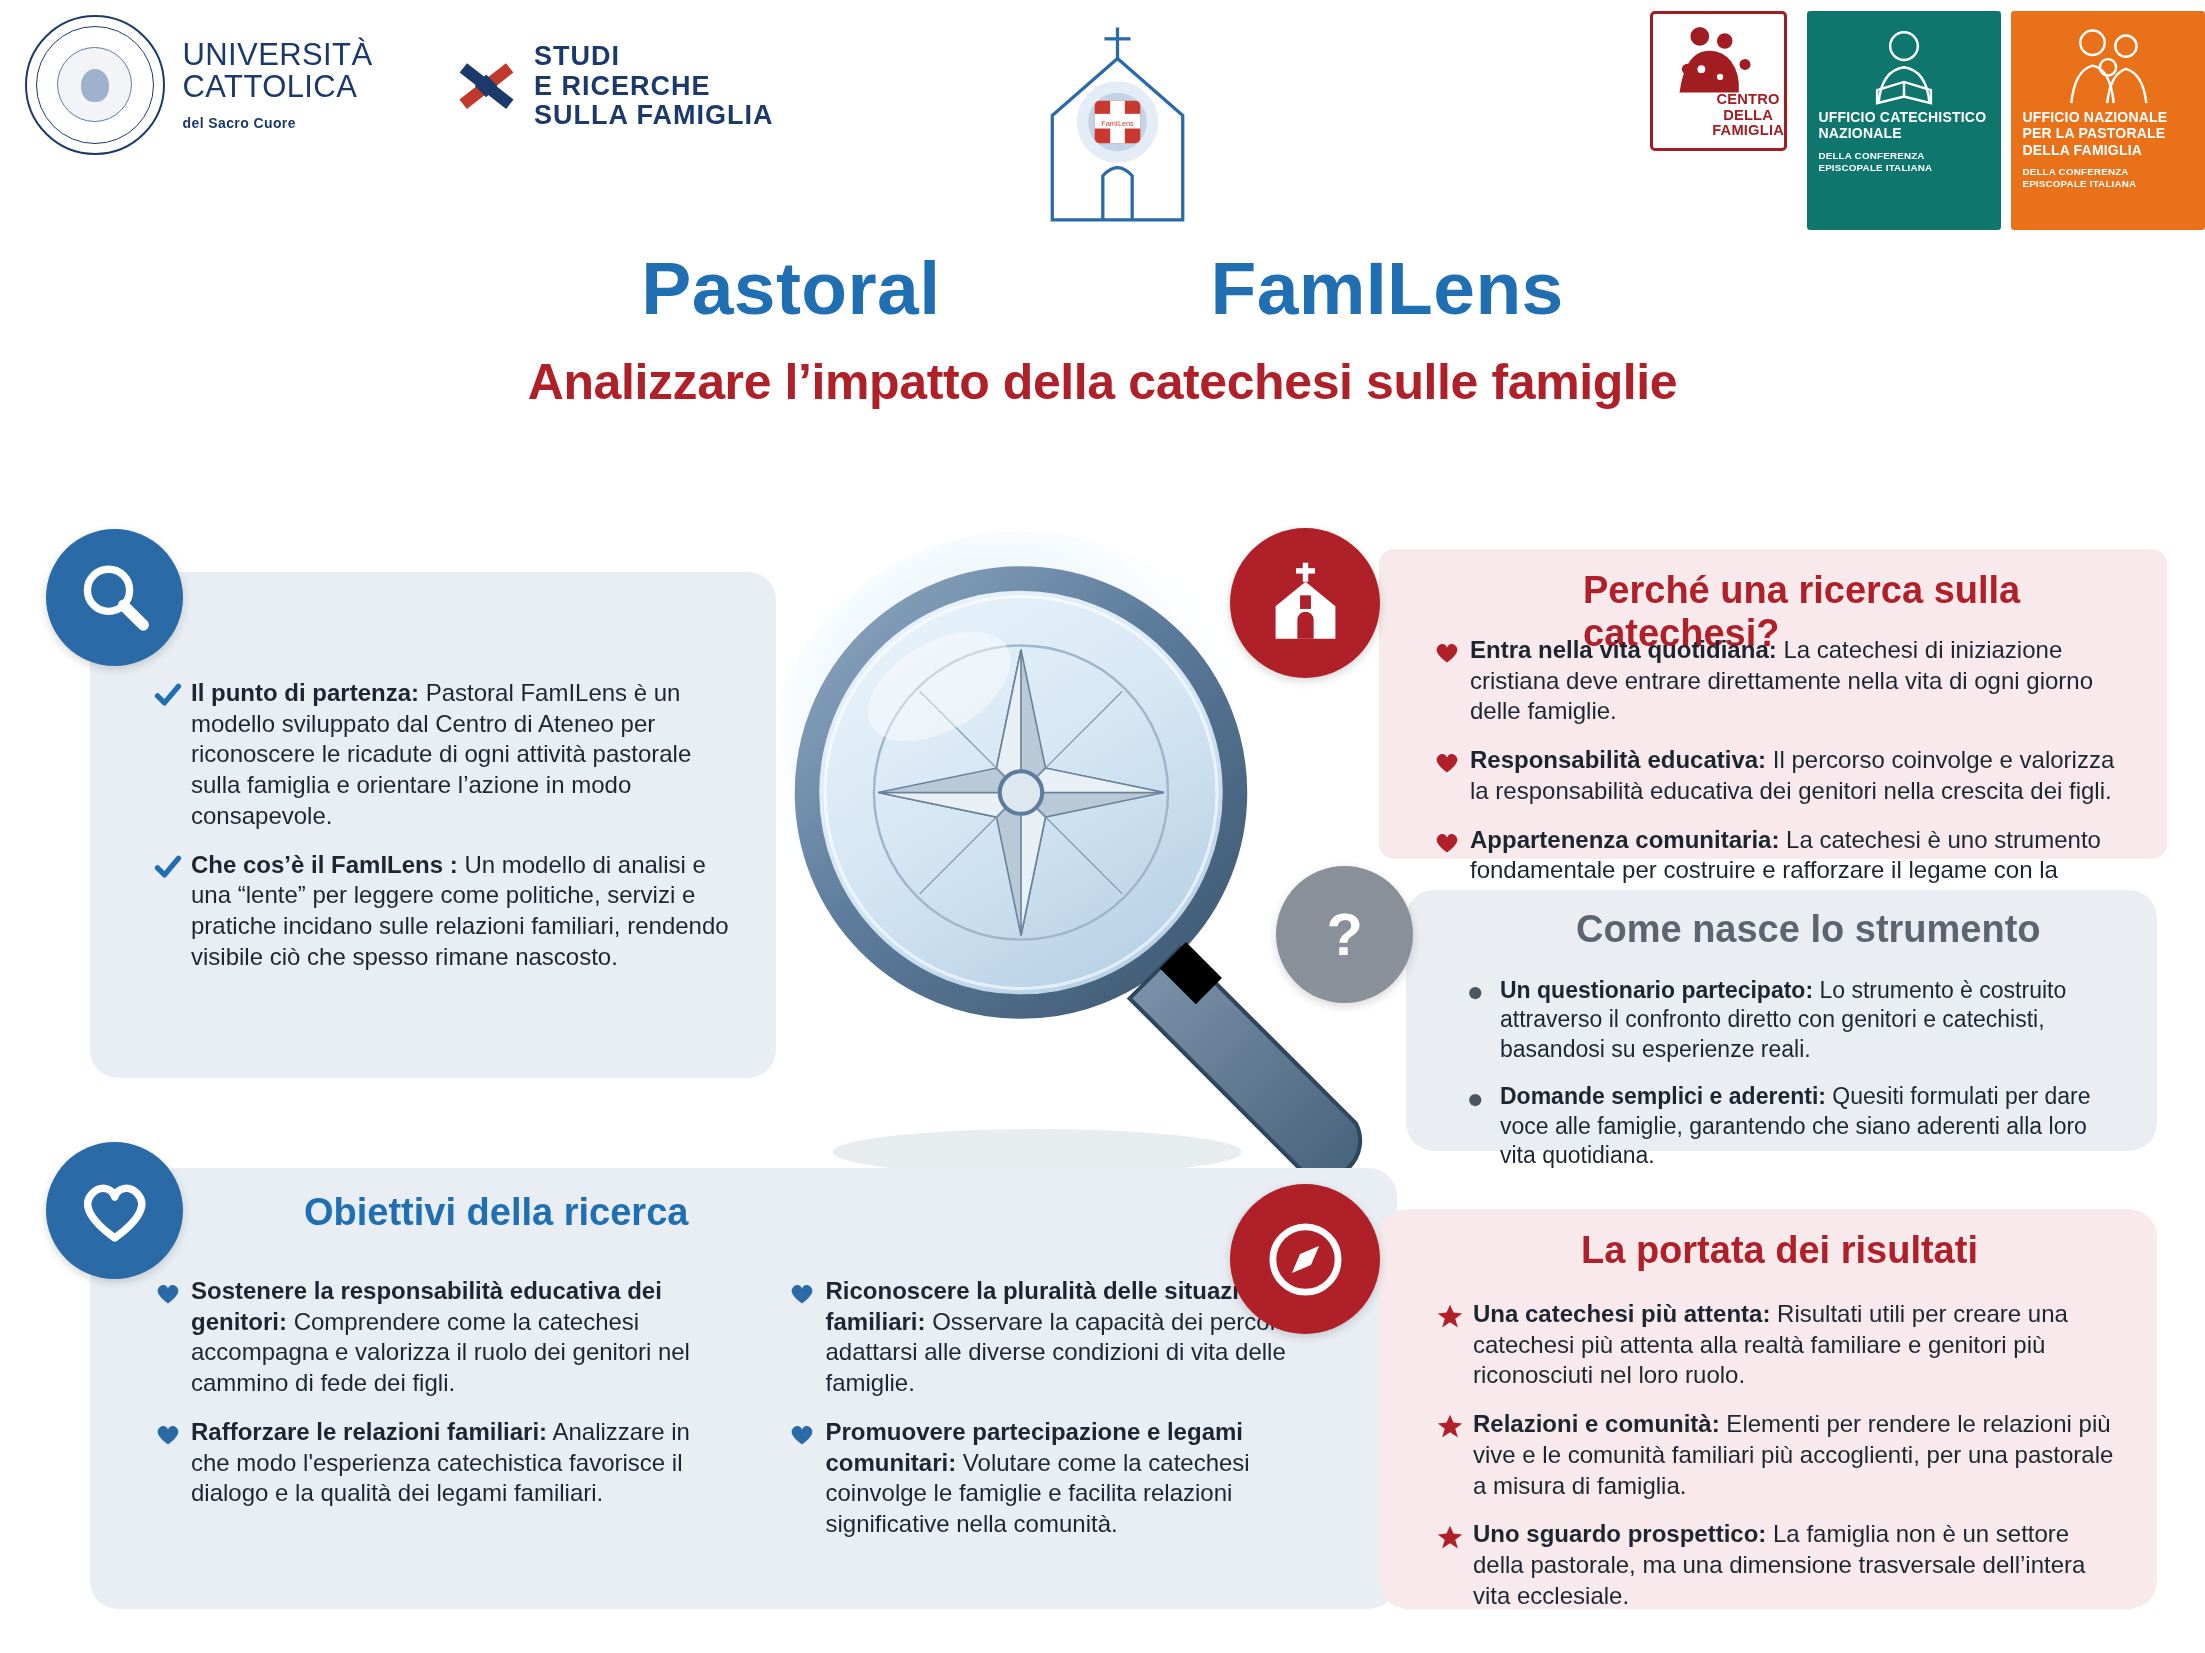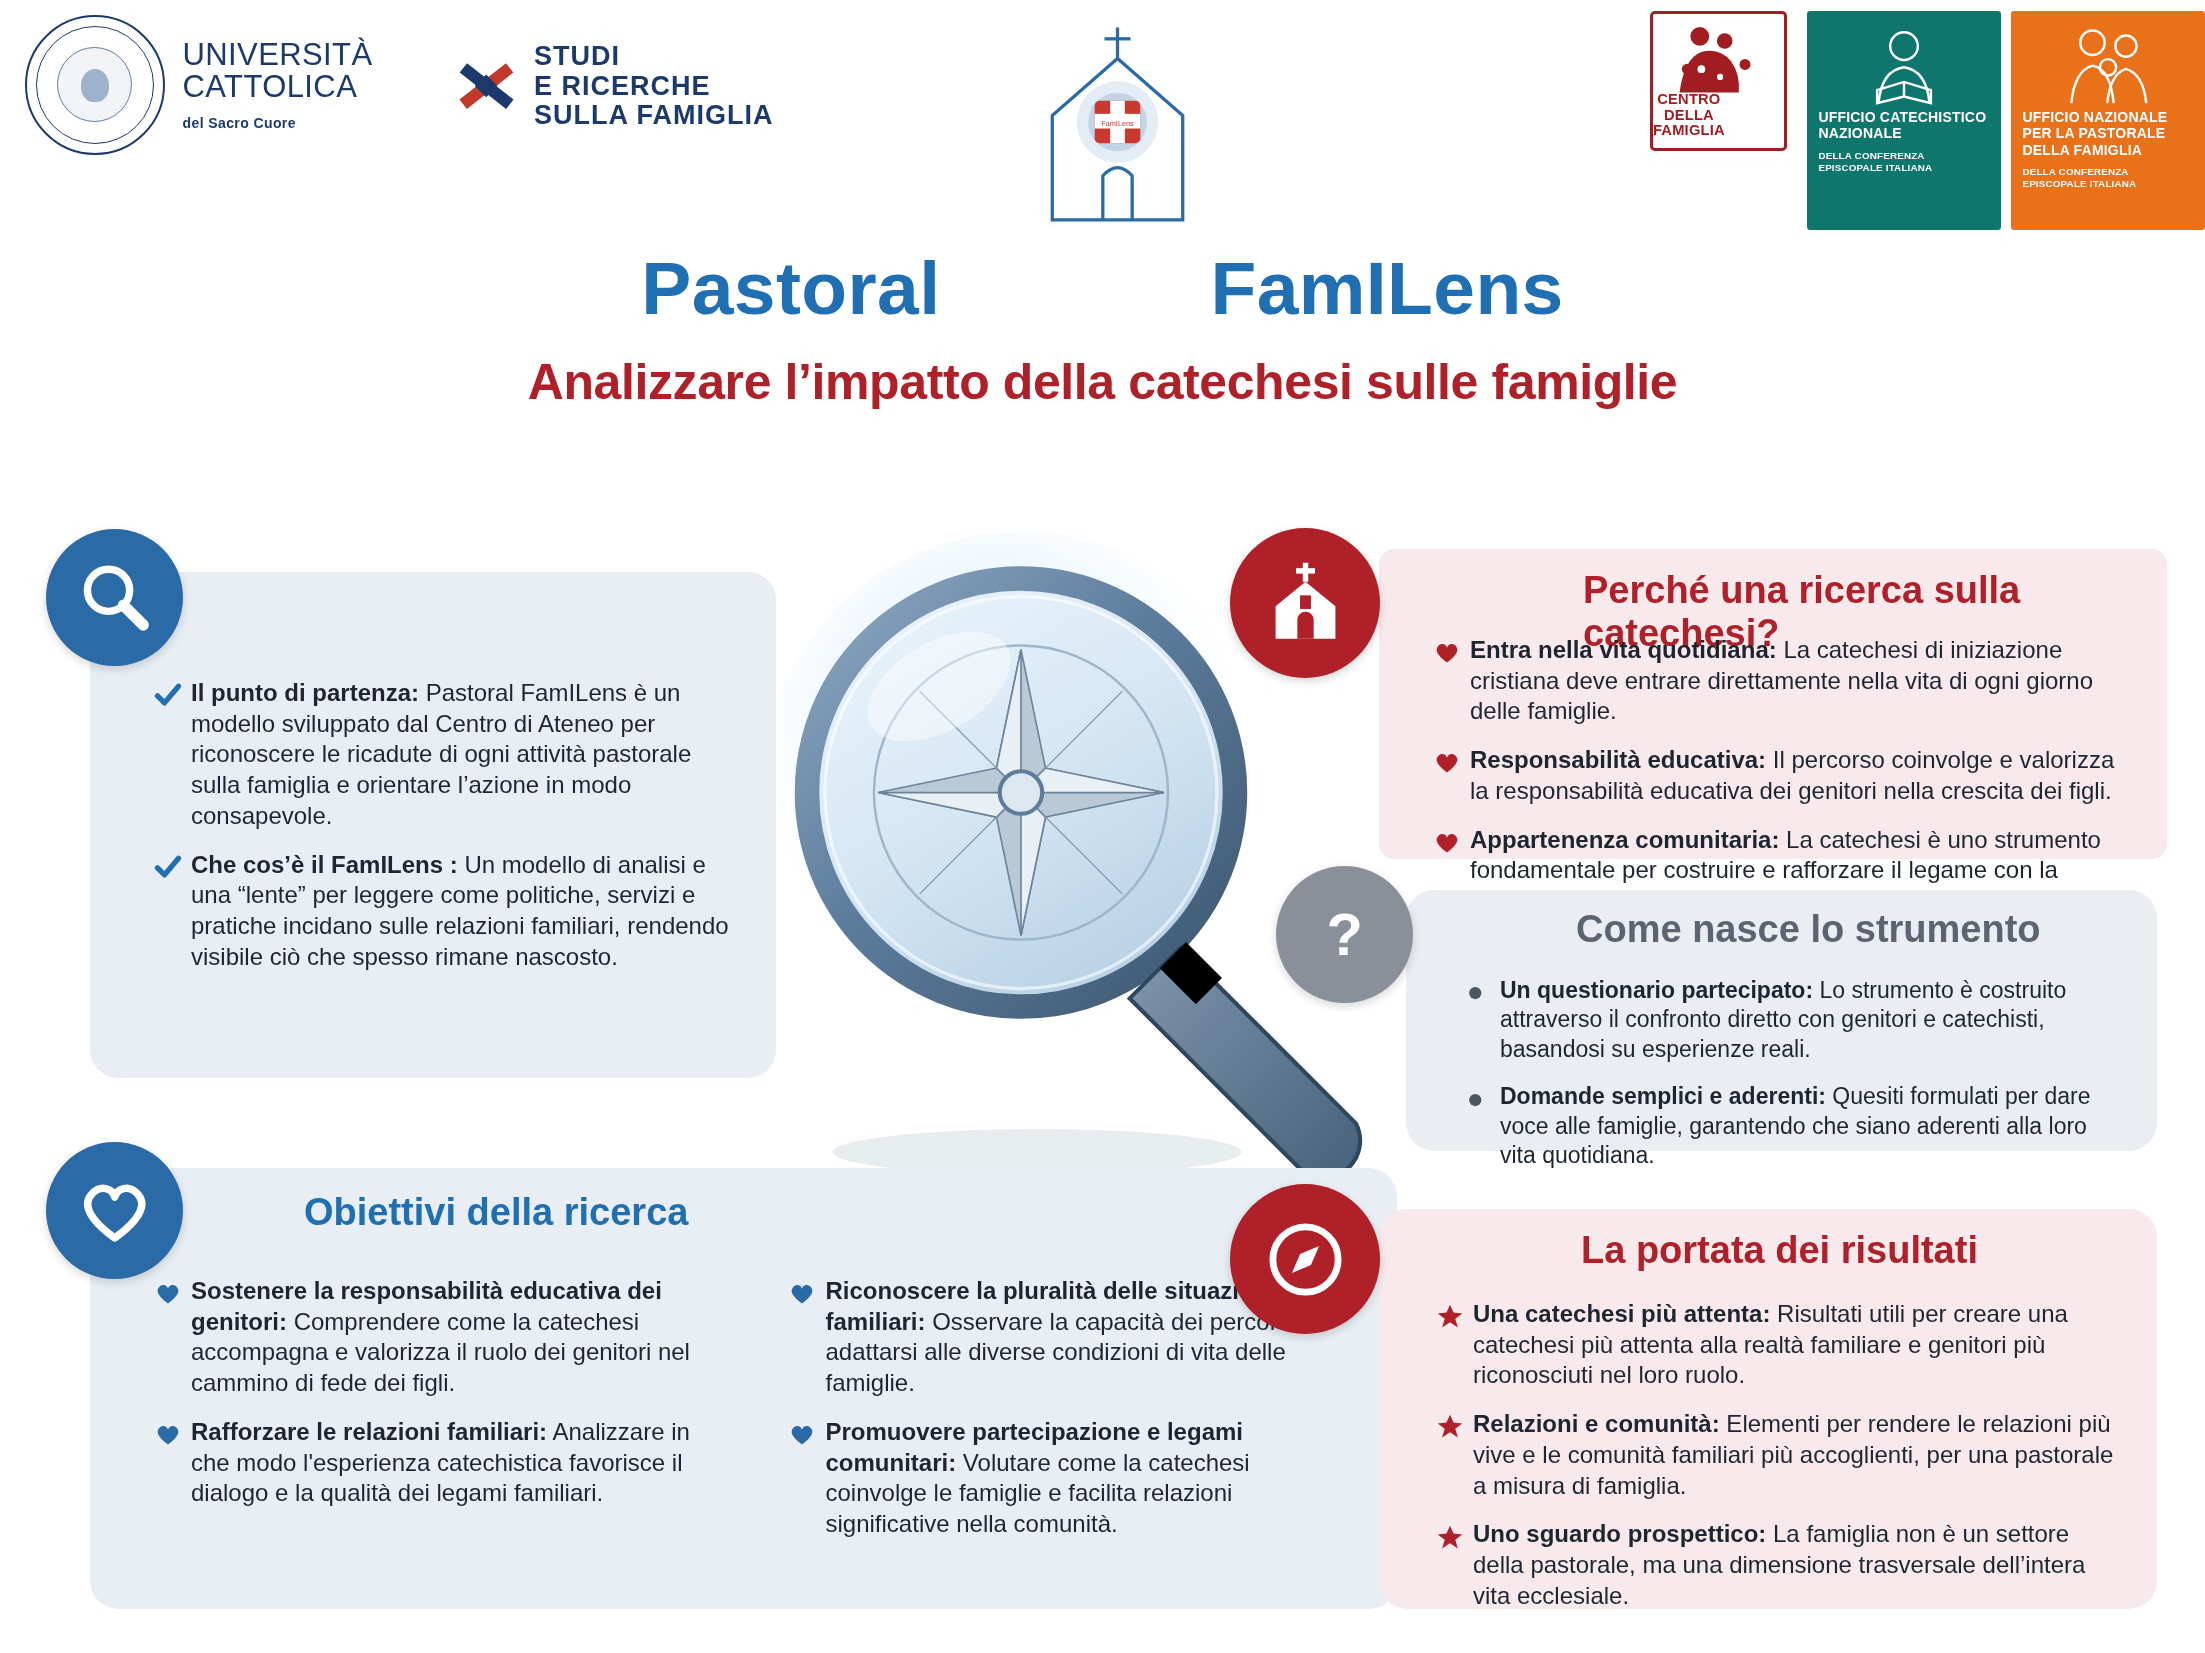--- a/index.html
+++ b/index.html
@@ -68,21 +68,21 @@
   .church-logo {
     position: absolute; left: 1003px; top: 16.3px; width: 229px; height: 212px;
   }
   .church-logo svg { width: 100%; height: 100%; }
 
   .logo-cdf {
     position: absolute; left: 1650px; top: 11.4px;
     width: 137px; height: 140px;
     border: 3.3px solid #a11d22; border-radius: 4.9px;
     background: #fff; display:flex; flex-direction: column;
-    align-items: flex-start; justify-content: flex-end; padding-bottom: 9.8px;
+    align-items: flex-end; justify-content: flex-end; padding-bottom: 9.8px;
   }
   .cdf-art { position:absolute; top: 4.9px; left: 0; width: 100%; height: 80px; }
   .cdf-label {
     font-size: 14.7px; font-weight: 700; color: #a11d22;
     text-align: center; line-height: 1.05; letter-spacing: 0.2px;
     z-index: 2;
   }
   .cdf-label span { display: block; }
 
   .logo-box {

